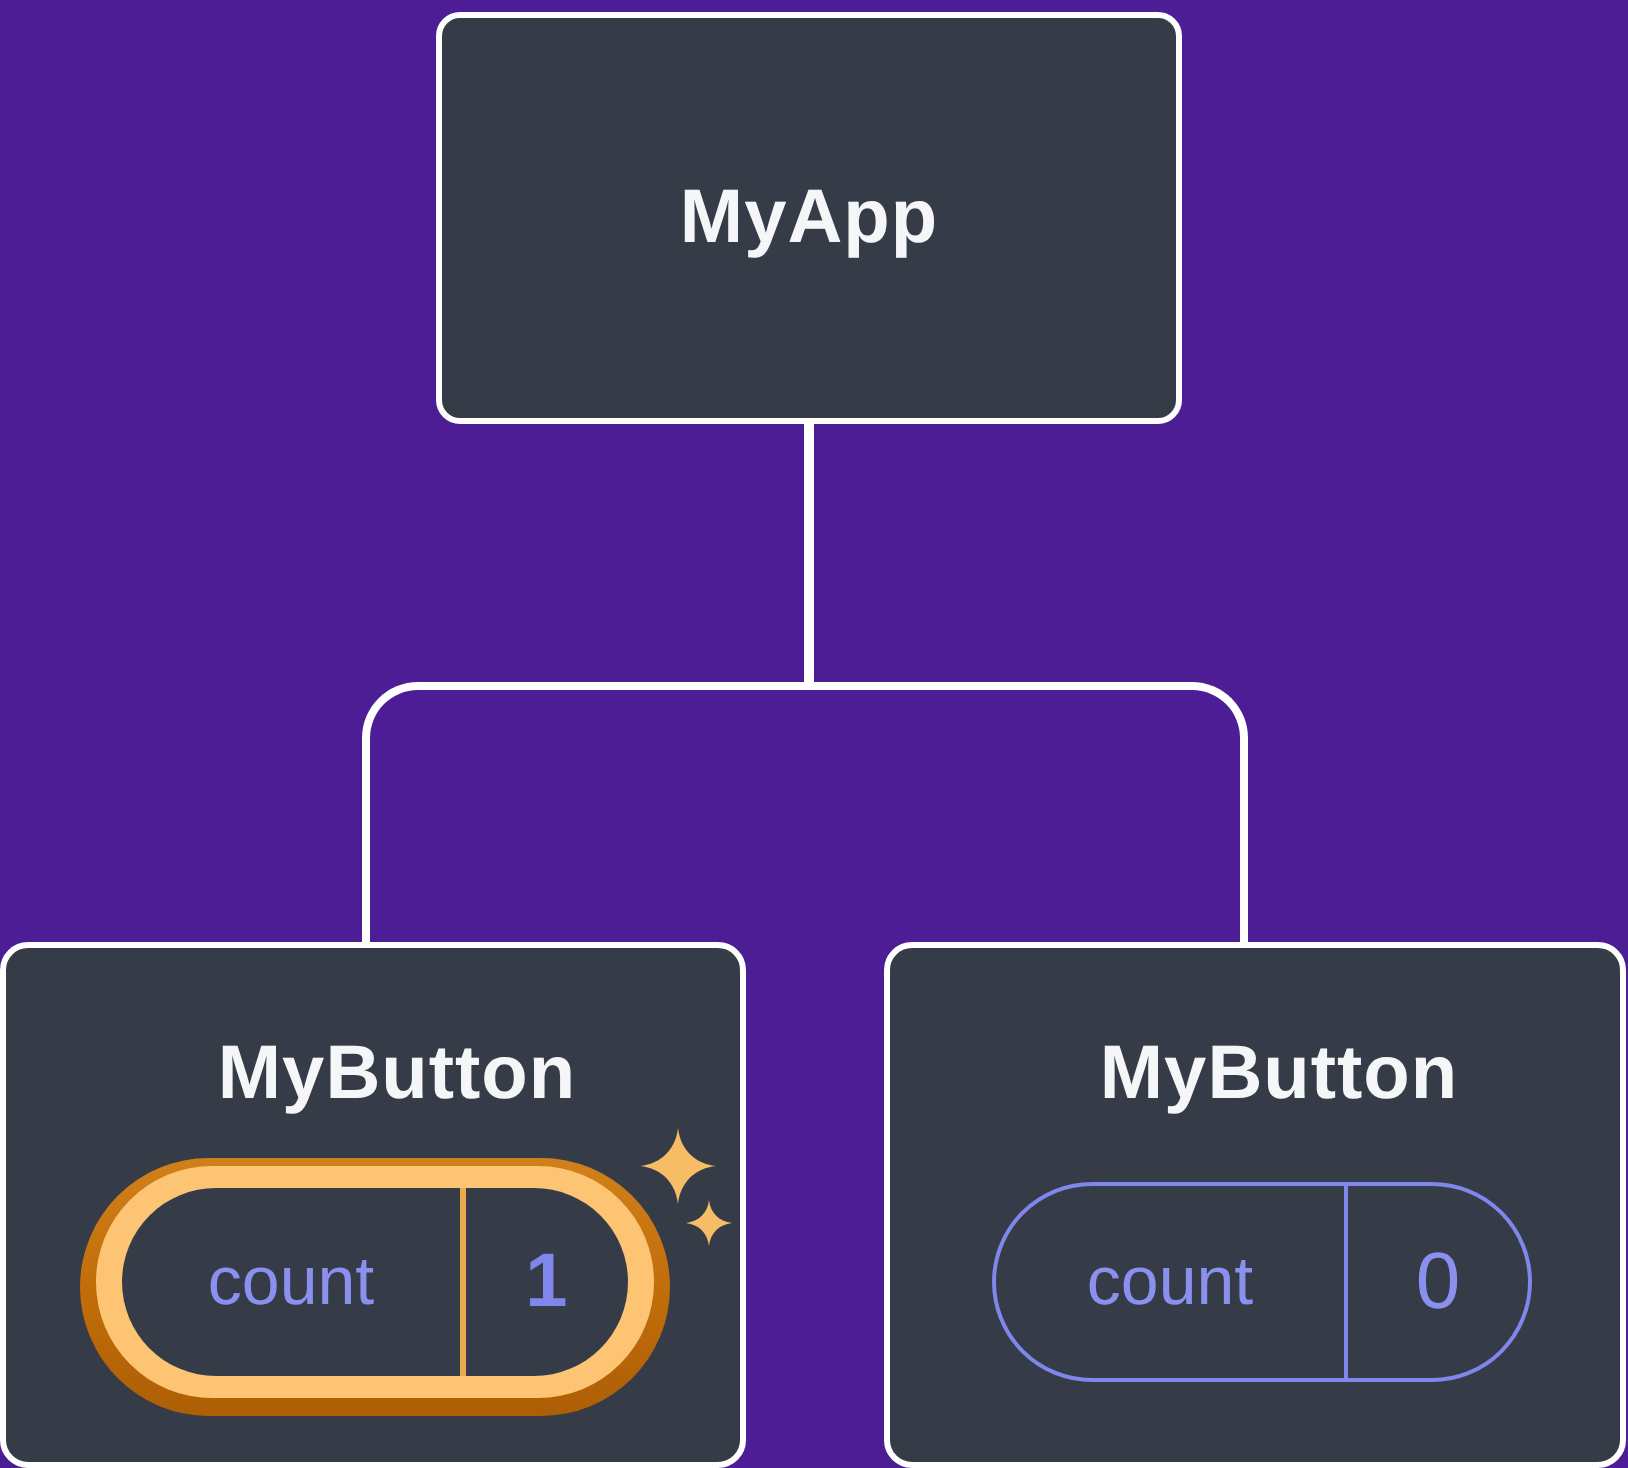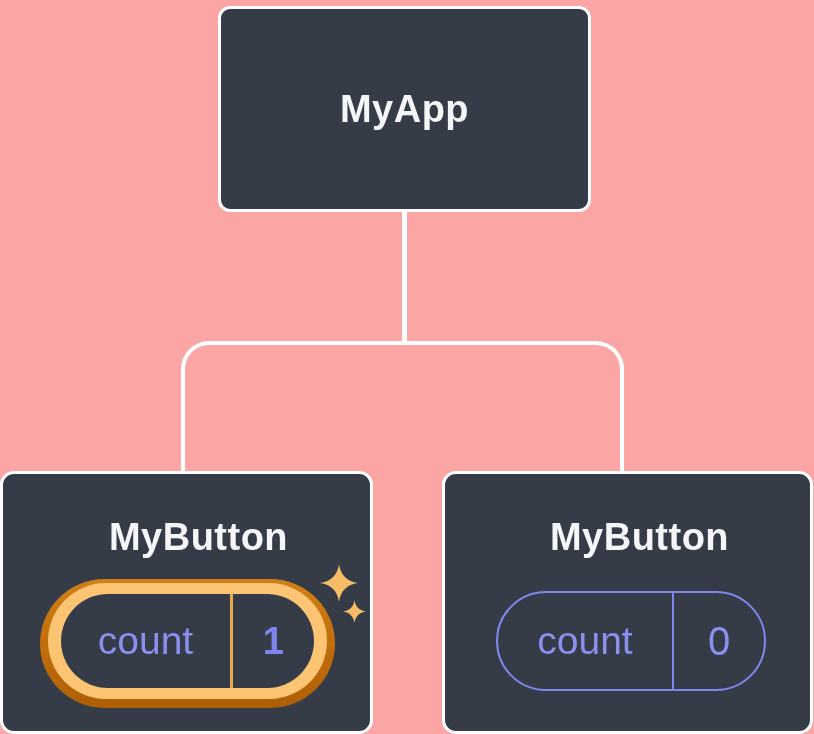--- a/index.html
+++ b/index.html
@@ -1,21 +1,21 @@
 <!DOCTYPE html>
 <html><head>
 <meta charset="utf-8">
 <style>
   * { margin:0; padding:0; box-sizing:border-box; }
   html,body { width:814px; height:734px; }
   body { font-family:"Liberation Sans","DejaVu Sans",sans-serif; }
 
   .canvas {
     position:relative; width:814px; height:734px;
-    background:#fca5a5; overflow:hidden;
+    background:#4c1d95; overflow:hidden;
   }
 
   
   .node {
     position:absolute; background:#353c48;
     border:3px solid #ffffff; border-radius:14px;
   }
   .node-app {
     left:218px; top:6px; width:373px; height:206px; border-radius:12px;
     display:flex; align-items:center; justify-content:center;
@@ -40,21 +40,21 @@
     border-radius:28px 28px 0 0;
   }
 
   
   .pill {
     display:flex; align-items:center; border-radius:999px; height:100%; width:100%;
   }
   .pill-section {
     display:flex; align-items:center; justify-content:center; height:100%;
   }
-  .pill-name  { color:#8a90ee; font-size:39px; }
+  .pill-name  { color:#8a90ee; font-size:34px; }
   .pill-num   { color:#8a90ee; font-size:40px; }
 
   
   .pill-normal {
     position:absolute; left:51px; top:117px; width:270px; height:100px;
     border:2.5px solid #7f86ec; border-radius:999px;
   }
   .pill-normal .sec-name { width:174px; }
   .pill-normal .sec-value { flex:1; }
   .pill-normal .divider { width:2px; height:100%; background:#7f86ec; }

